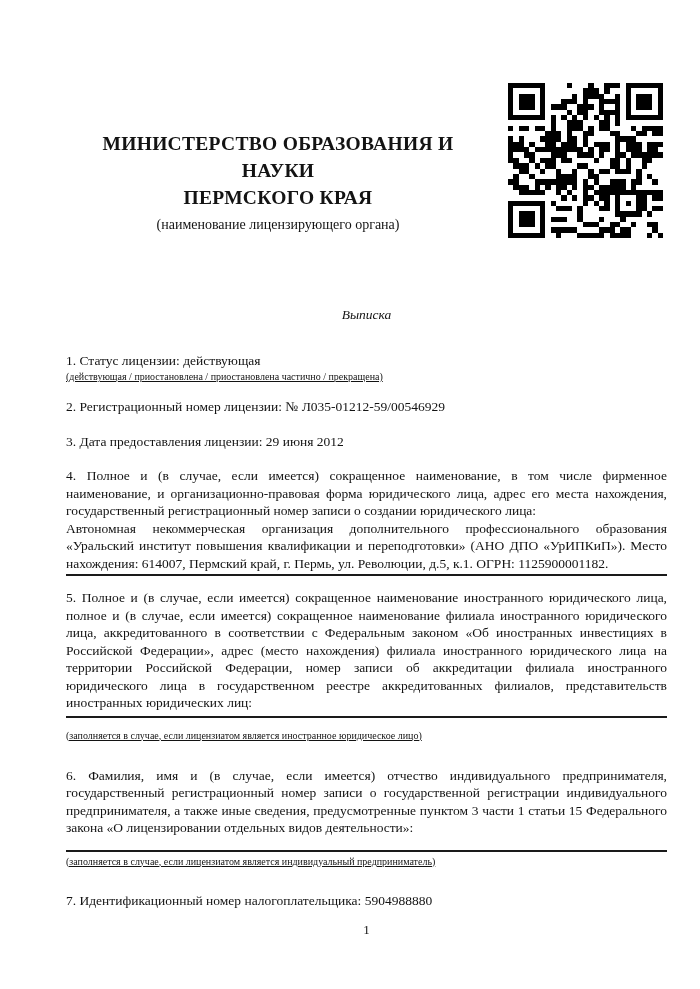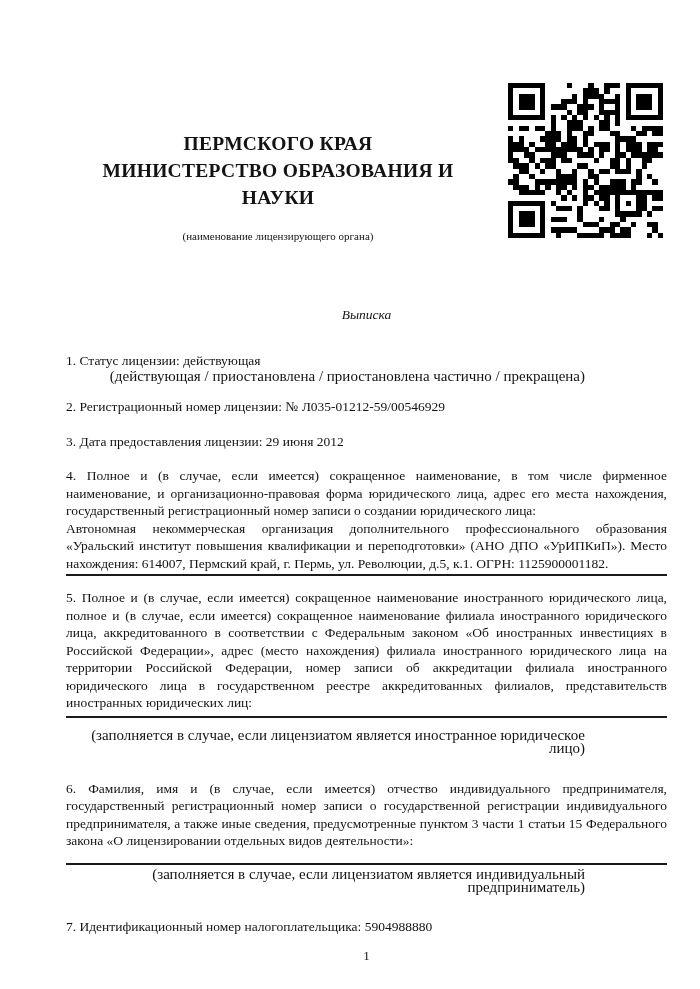--- a/index.html
+++ b/index.html
@@ -22,22 +22,22 @@
     width: 424px;
     text-align: center;
   }
   .ministry-line {
     font-size: 19.5px;
     line-height: 27px;
     font-weight: bold;
     letter-spacing: 0.3px;
   }
   .ministry-caption {
-    margin-top: 18px;
-    font-size: 11px;
+    margin-top: 7px;
+    font-size: 14px;
     line-height: 14px;
   }
   .qr {
     position: absolute;
     left: 508px;
     top: 83px;
     width: 155px;
     height: 155px;
   }
   .qr svg { display: block; width: 155px; height: 155px; }
@@ -46,24 +46,25 @@
     position: absolute;
     left: 66px;
     top: 0;
     width: 601px;
     font-size: 13.5px;
     line-height: 17.5px;
   }
   .doc-title { margin-top: 306px; text-align: center; font-style: italic; }
   .para { text-align: justify; }
   .caption {
-    font-size: 15px;
+    font-size: 10px;
     line-height: 13px;
-    text-align: right;
+    text-align: left;
     padding-right: 82px;
+    text-decoration: underline;
   }
   .rule {
     border-top: 2px solid #1a1a1a;
     height: 0;
     margin-top: 2px;
   }
   .item-1 { margin-top: 28px; }
   .item-1 .caption { margin-top: 1px; }
   .item-2 { margin-top: 15px; }
   .item-3 { margin-top: 17px; }
@@ -81,22 +82,22 @@
     text-align: center;
     font-size: 13px;
   }
 </style>
 </head>
 <body>
 
 <div class="page">
 
   <div class="ministry">
+    <div class="ministry-line">МИНИСТЕРСТВО ОБРАЗОВАНИЯ И НАУКИ</div>
     <div class="ministry-line">ПЕРМСКОГО КРАЯ</div>
-    <div class="ministry-line">МИНИСТЕРСТВО ОБРАЗОВАНИЯ И НАУКИ</div>
     <div class="ministry-caption">(наименование лицензирующего органа)</div>
   </div>
 
   <div class="qr">
       <svg viewBox="0 0 29 29" shape-rendering="crispEdges" xmlns="http://www.w3.org/2000/svg">
         <g fill="#000000">
           <rect x="0" y="0" width="1" height="1"></rect>
           <rect x="1" y="0" width="1" height="1"></rect>
           <rect x="2" y="0" width="1" height="1"></rect>
           <rect x="3" y="0" width="1" height="1"></rect>

